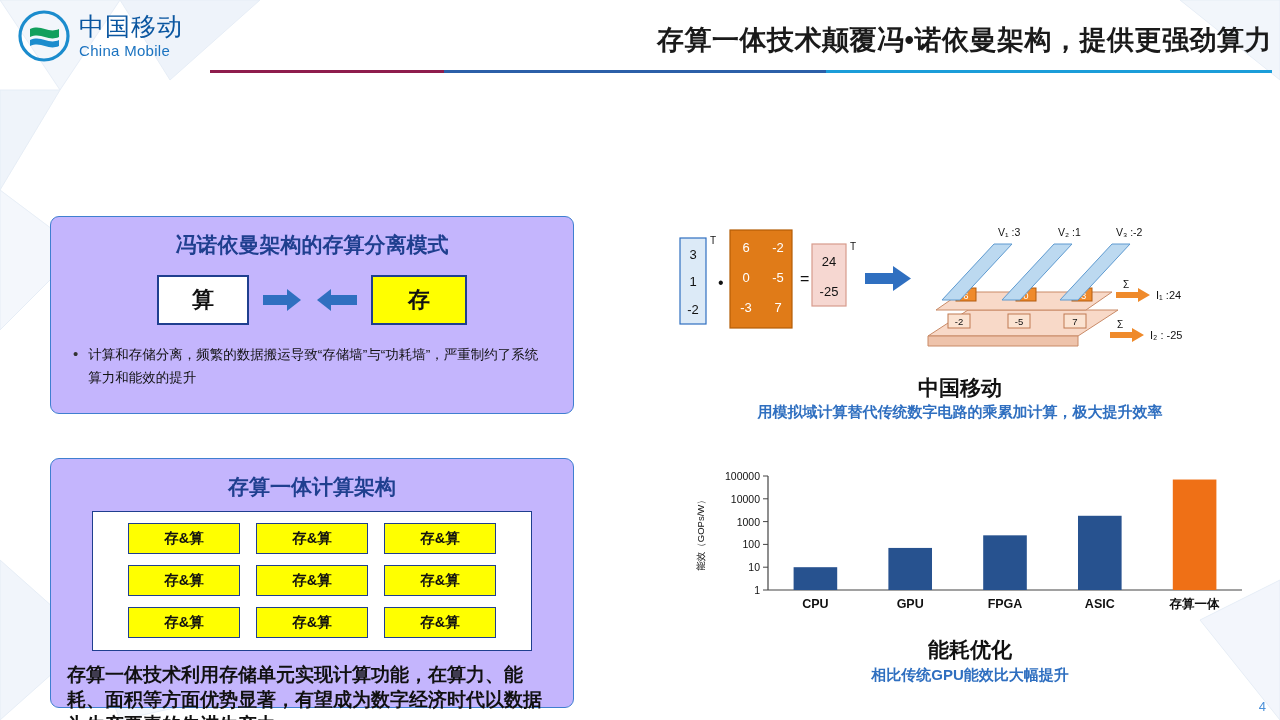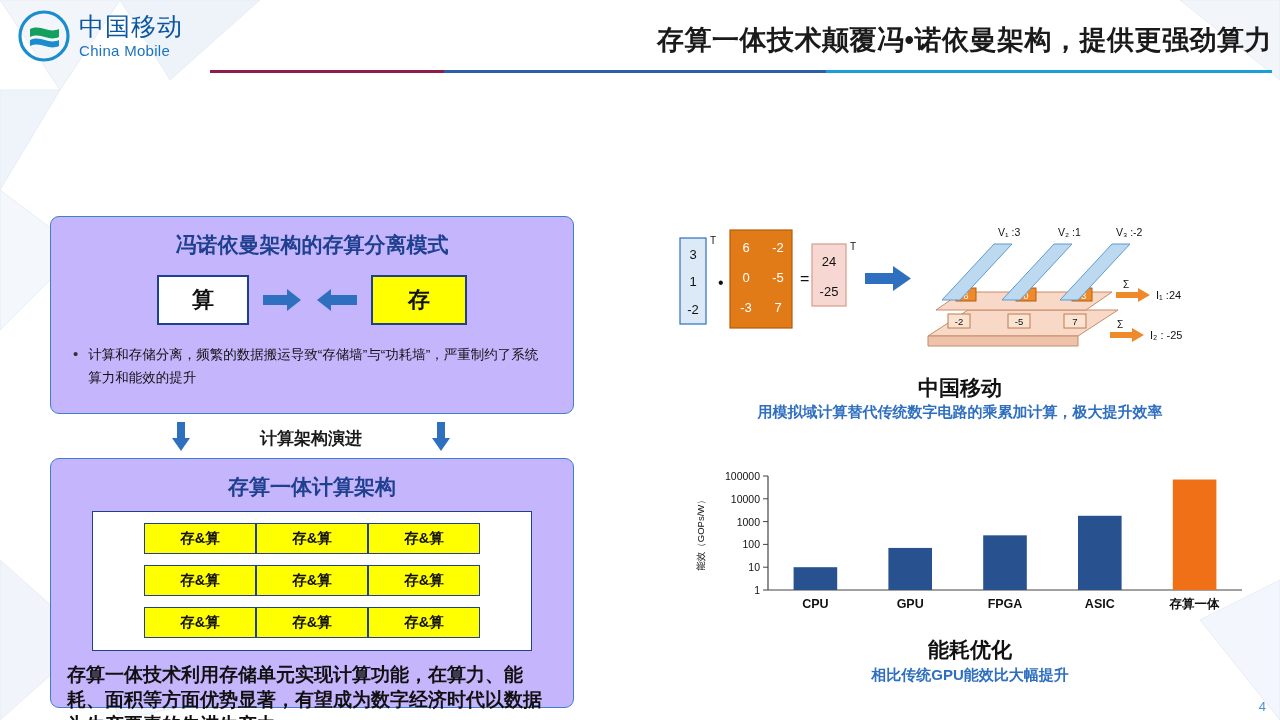--- a/index.html
+++ b/index.html
@@ -93,21 +93,21 @@
   .evo-text{font-size:17px;font-weight:bold;color:#1a1a1a;}
   .down-arrow{width:18px;height:32px;position:relative;}
   .down-arrow i{position:absolute;left:5px;top:0;width:8px;height:18px;background:#2f6fc0;}
   .down-arrow b{position:absolute;left:0;top:16px;width:0;height:0;border-left:9px solid transparent;border-right:9px solid transparent;border-top:13px solid #2f6fc0;}
 
   #card-cim{left:50px;top:458px;width:522px;height:248px;}
   .grid-box{
     margin:10px auto 0 auto;width:438px;border:1.4px solid #1f3f8f;padding:11px 0 12px 0;
     display:flex;flex-direction:column;gap:11px;align-items:center;background:#fff;
   }
-  .grid-row{display:flex;}
+  .grid-row{display:flex;gap:16px;}
   .cell{
     width:110px;height:29px;background:#ffff00;border:1.4px solid #1f3f8f;
     display:flex;align-items:center;justify-content:center;font-size:14.5px;font-weight:bold;color:#111;
   }
   .cim-note{
     margin:11px 16px 0 16px;font-size:19px;line-height:25px;font-weight:bold;color:#111;
   }
 
   
   .crossbar{position:absolute;left:660px;top:218px;width:600px;height:170px;}
@@ -181,31 +181,20 @@
           <b></b>
         </div>
       <div class="box-cun">存</div>
     </div>
     <div class="bullet-line">
       <span class="dot">•</span>
       <span>计算和存储分离，频繁的数据搬运导致“存储墙”与“功耗墙”，严重制约了系统算力和能效的提升</span>
     </div>
   </div>
 
-  <div class="evo-wrap">
-    <div class="down-arrow">
-        <i></i>
-        <b></b>
-      </div>
-    <div class="evo-text">计算架构演进</div>
-    <div class="down-arrow">
-        <i></i>
-        <b></b>
-      </div>
-  </div>
 
   <div class="left-card" id="card-cim">
     <div class="card-title">存算一体计算架构</div>
     <div class="grid-box">
       <div class="grid-row">
         <div class="cell">存&amp;算</div>
         <div class="cell">存&amp;算</div>
         <div class="cell">存&amp;算</div>
       </div>
       <div class="grid-row">

